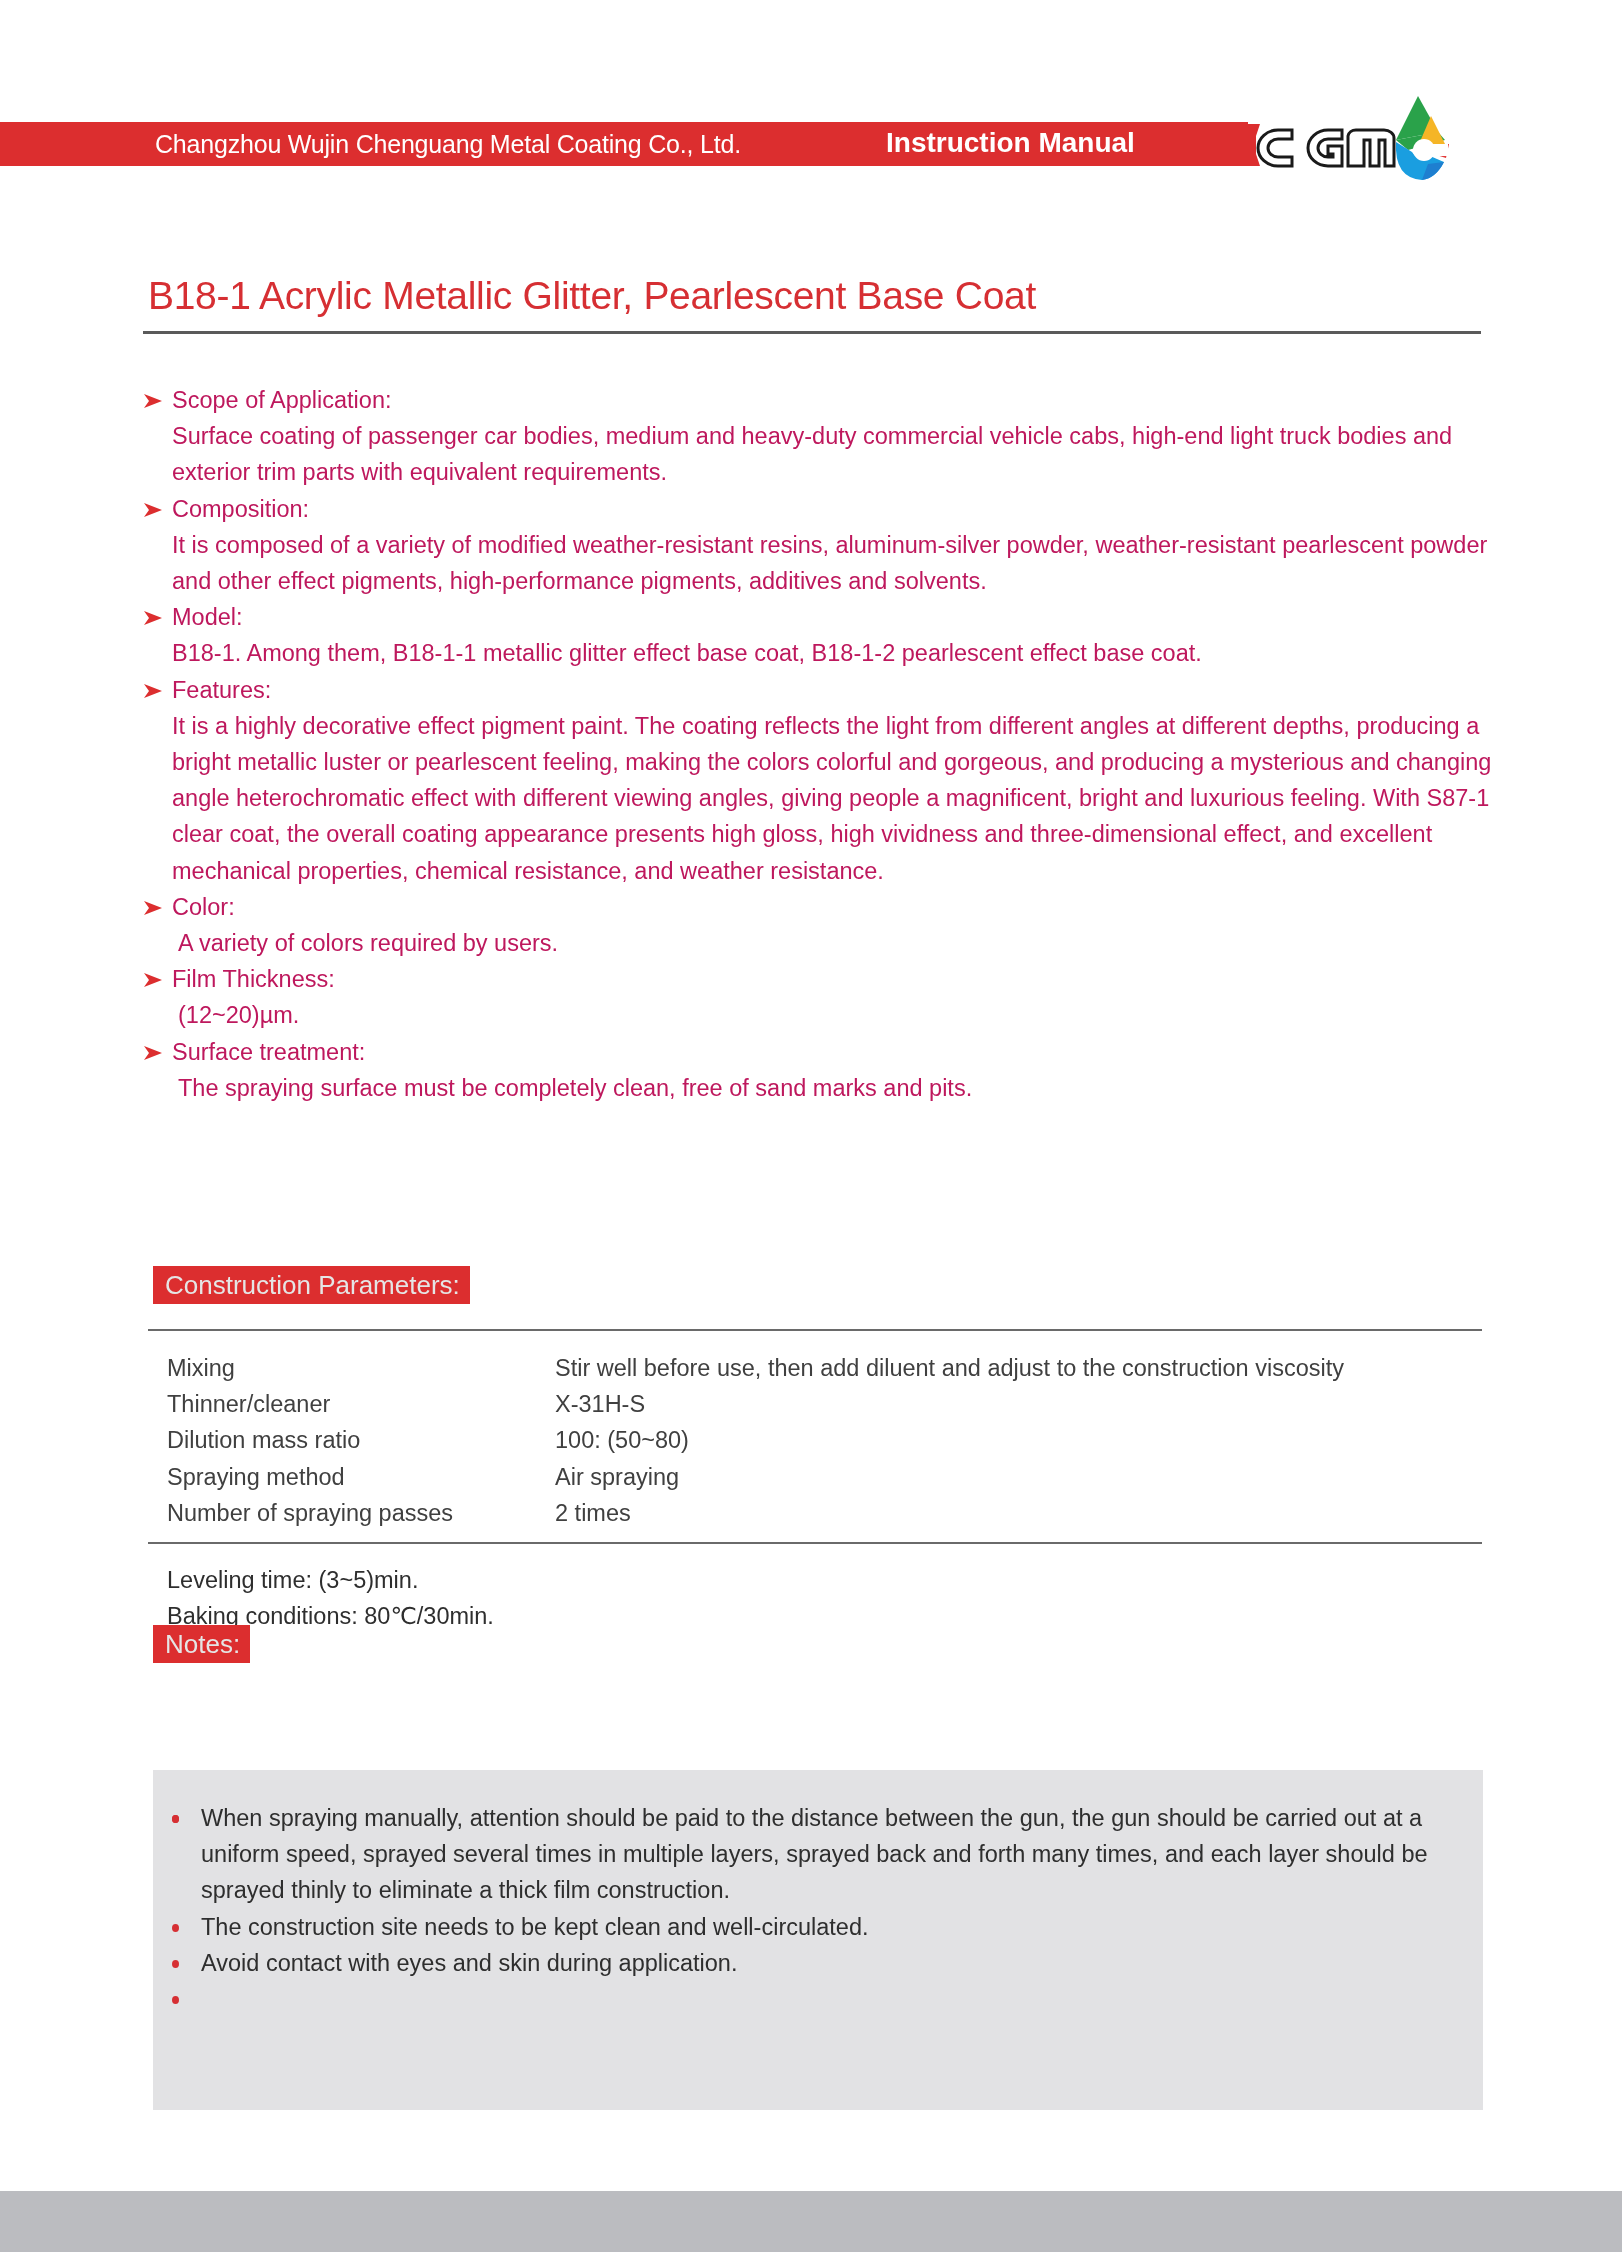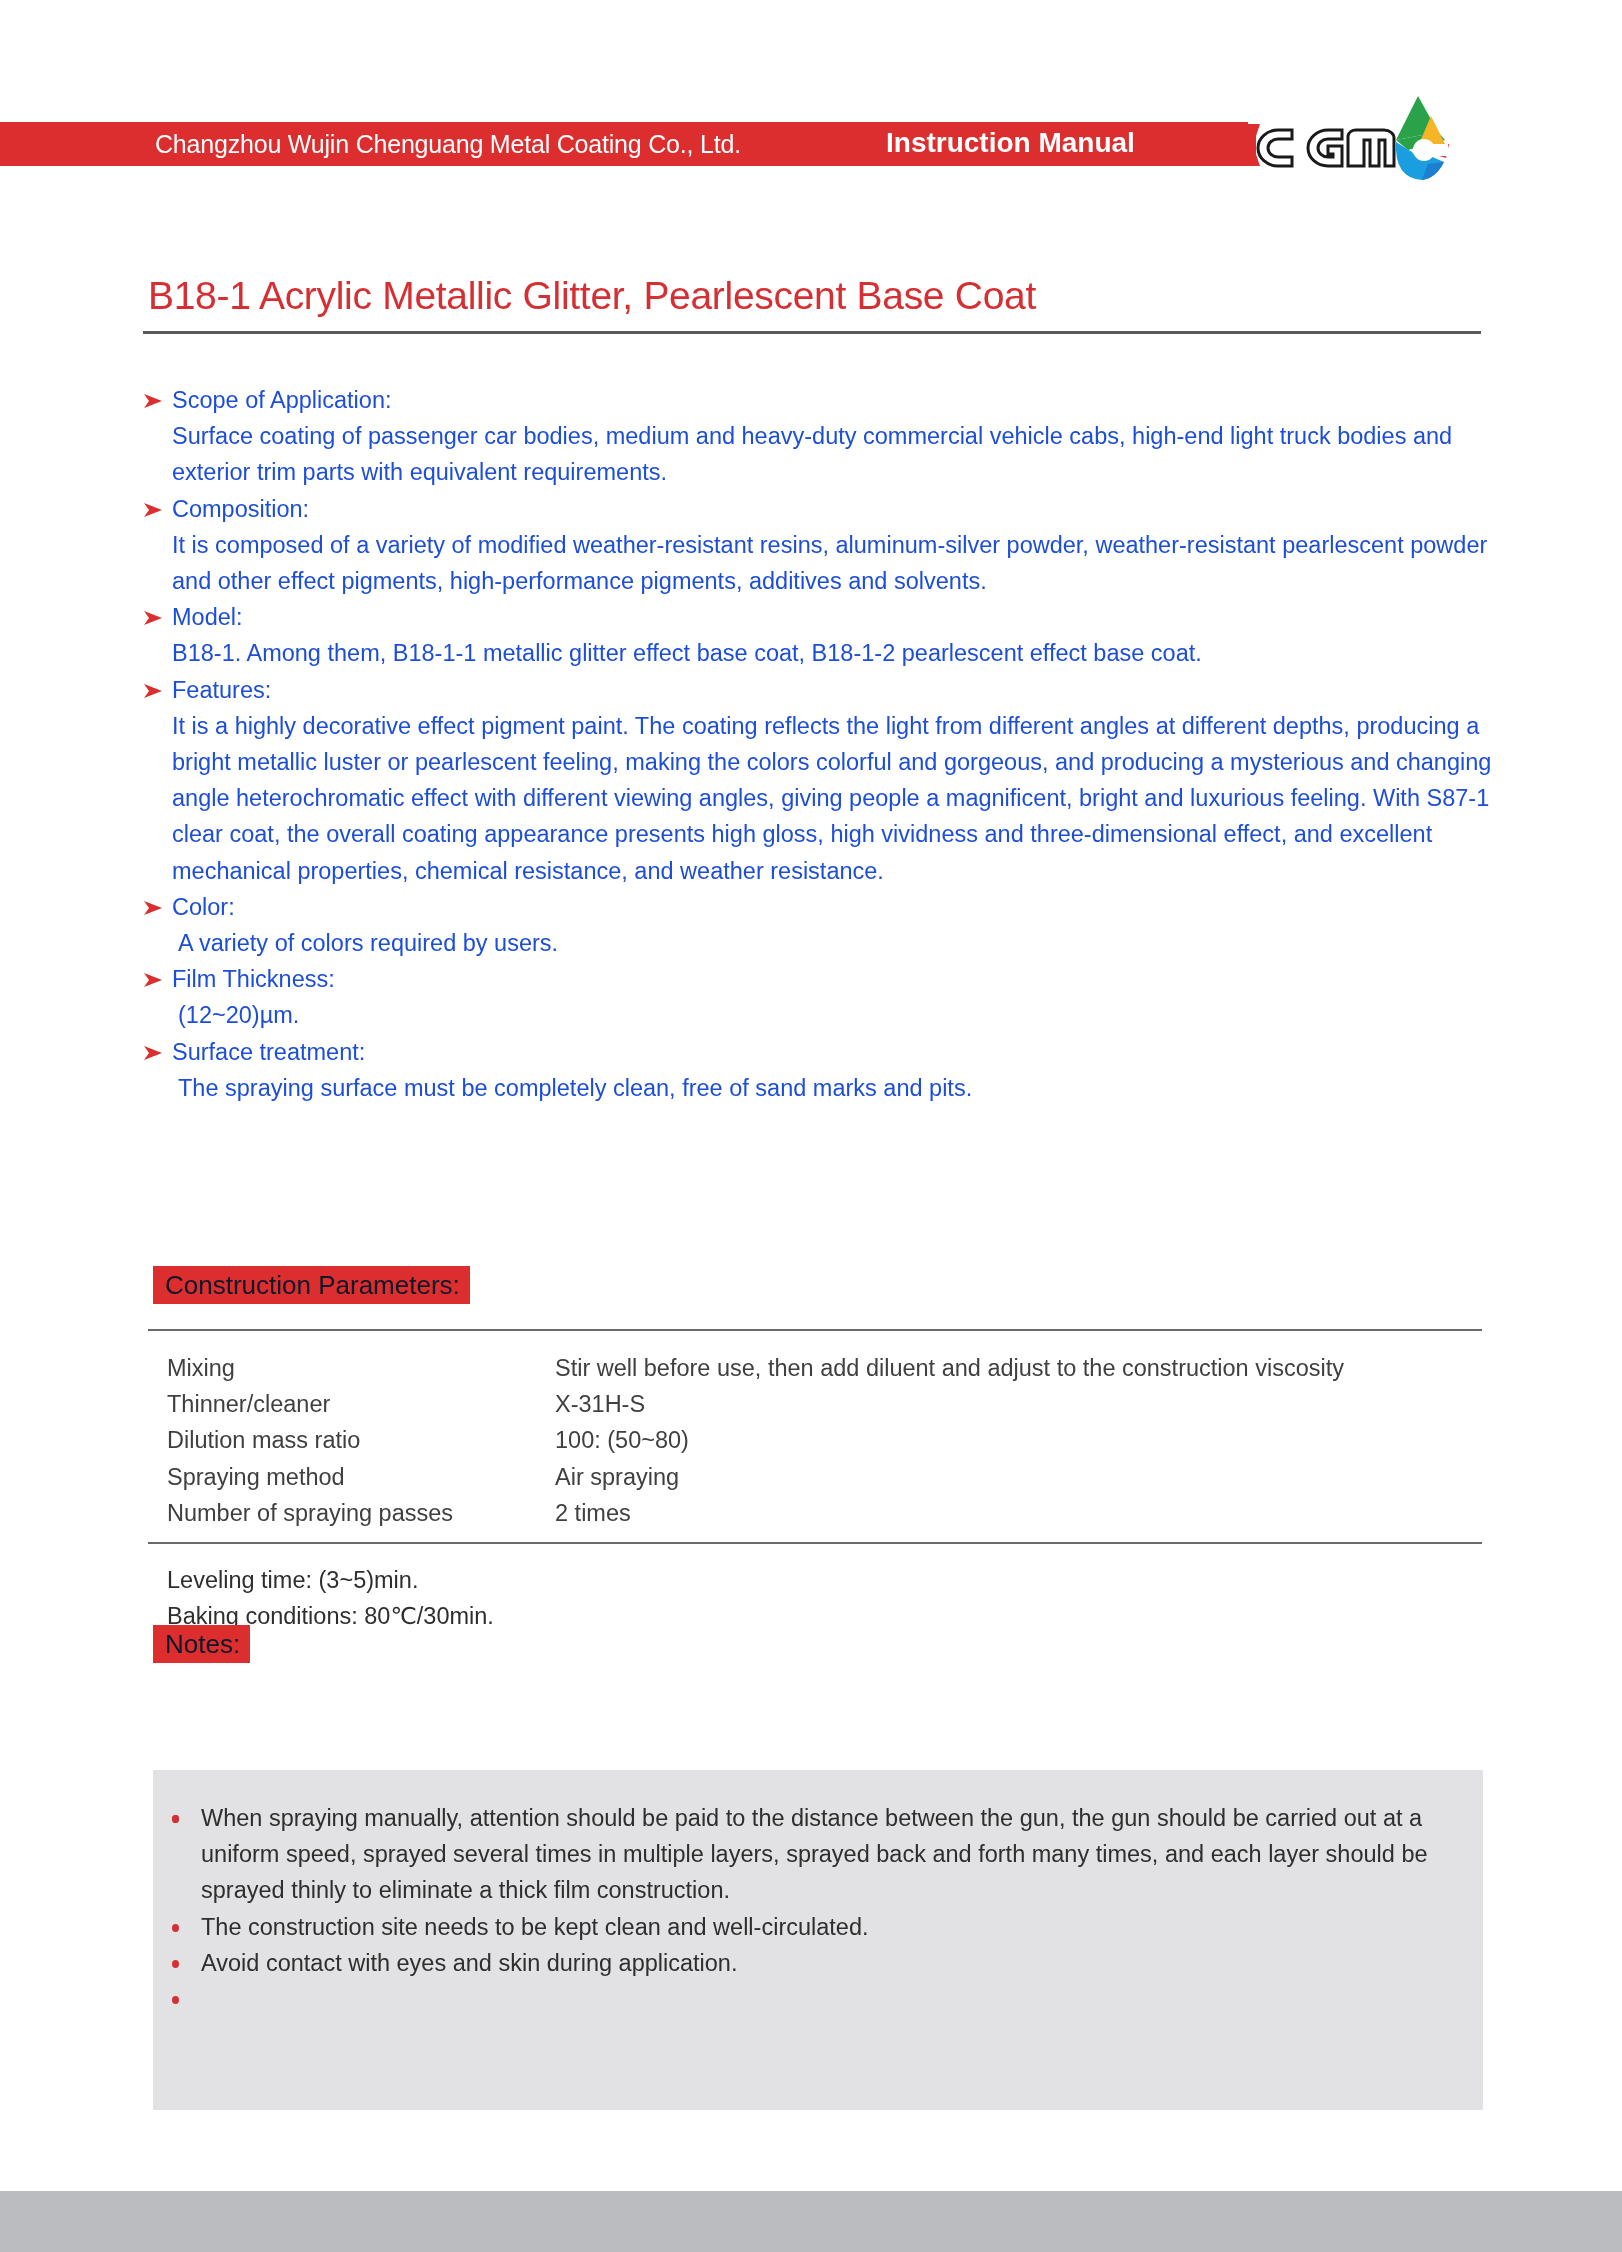--- a/index.html
+++ b/index.html
@@ -10,30 +10,30 @@
   .header-band { position: absolute; left: 0; top: 122px; width: 1248px; height: 44px; background: #dc2e2f; }
   .header-company { position: absolute; left: 155px; top: 131px; font-size: 25px; color: #ffffff; line-height: 26px; letter-spacing: -0.2px; }
   .header-title { position: absolute; left: 886px; top: 125px; font-size: 28px; font-weight: bold; color: #ffffff; line-height: 36px; }
   .logo { position: absolute; left: 1238px; top: 92px; width: 250px; height: 90px; }
 
   
   .doc-title { position: absolute; left: 148px; top: 268px; font-size: 39px; font-weight: normal; color: #d62f33; line-height: 56px; letter-spacing: -0.3px; }
   .title-rule { position: absolute; left: 143px; top: 331px; width: 1338px; height: 3px; background: #5a5a5a; }
 
   
-  .spec-list { position: absolute; left: 140px; top: 382px; width: 1360px; font-size: 23.5px; line-height: 36.2px; color: #1d4ed8; }
+  .spec-list { position: absolute; left: 140px; top: 382px; width: 1360px; font-size: 23.5px; line-height: 36.2px; color: #be185d; }
   .spec-item { position: relative; }
   .spec-label { display: block; padding-left: 32px; position: relative; }
   .spec-arrow { position: absolute; left: 4px; top: 0; width: 20px; height: 36px; }
   .spec-arrow svg { position: absolute; left: 0; top: 12px; }
   .spec-text { display: block; padding-left: 32px; }
   .spec-text.indent { padding-left: 38px; }
 
   
-  .section-tag { position: absolute; background: #dc2e2f; color: #0f172a; font-size: 26px; line-height: 38px; padding: 0 10px 0 12px; }
+  .section-tag { position: absolute; background: #dc2e2f; color: #e5e5e5; font-size: 26px; line-height: 38px; padding: 0 10px 0 12px; }
   .tag-params { left: 153px; top: 1266px; height: 38px; }
   .tag-notes { left: 153px; top: 1625px; height: 38px; }
 
   
   .rule { position: absolute; left: 148px; width: 1334px; height: 2px; background: #6a6a6a; }
   .rule-top { top: 1329px; }
   .rule-bottom { top: 1542px; }
   .params-table { position: absolute; left: 167px; top: 1350px; font-size: 23.5px; line-height: 36.2px; color: #404040; border-collapse: collapse; }
   .params-table td { padding: 0; vertical-align: top; }
   .params-table td.key { width: 388px; }

